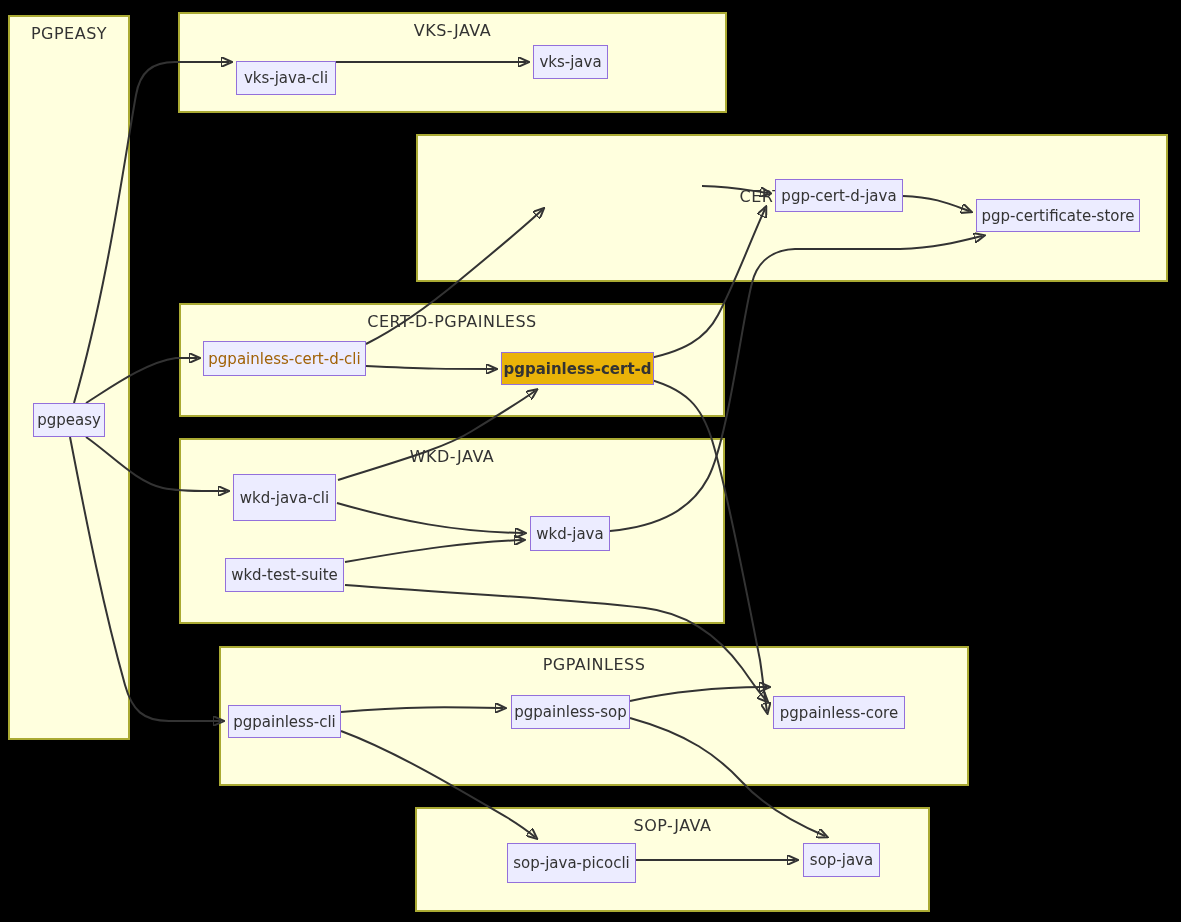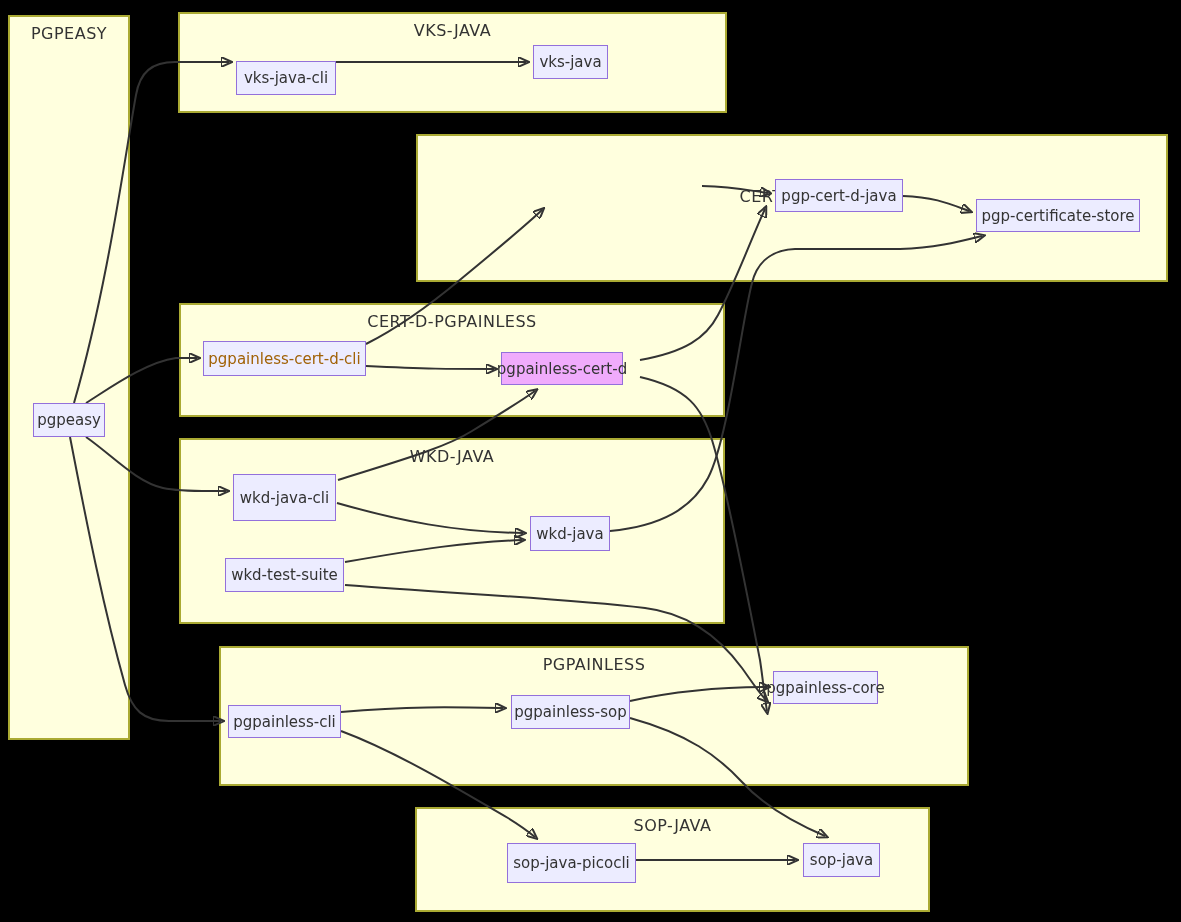--- a/index.html
+++ b/index.html
@@ -65,22 +65,22 @@
       <path d="M 630 701 C 680 690 725 687 767 687" stroke="#333333" marker-end="url(#arrow)"></path>
       <path d="M 630 718 C 688 734 718 756 742 782 C 764 806 797 824 825 836" stroke="#333333" marker-end="url(#arrow)"></path>
       <path d="M 636 860 L 795 860" stroke="#333333" marker-end="url(#arrow)"></path>
     </svg>
     <div class="node" style="left: 33px; top: 403px; width: 72px; height: 34px; background: rgb(236, 236, 255); border-color: rgb(147, 112, 219); color: rgb(51, 51, 51);">pgpeasy</div>
     <div class="node" style="left: 236px; top: 45px; width: 100px; height: 34px; background: rgb(236, 236, 255); border-color: rgb(147, 112, 219); color: rgb(51, 51, 51); margin-top: 16px;">vks-java-cli</div>
     <div class="node" style="left: 533px; top: 45px; width: 75px; height: 34px; background: rgb(236, 236, 255); border-color: rgb(147, 112, 219); color: rgb(51, 51, 51);">vks-java</div>
     <div class="node" style="left: 775px; top: 179px; width: 128px; height: 33px; background: rgb(236, 236, 255); border-color: rgb(147, 112, 219); color: rgb(51, 51, 51);">pgp-cert-d-java</div>
     <div class="node" style="left: 976px; top: 199px; width: 164px; height: 33px; background: rgb(236, 236, 255); border-color: rgb(147, 112, 219); color: rgb(51, 51, 51);">pgp-certificate-store</div>
     <div class="node" style="left: 203px; top: 341px; width: 163px; height: 35px; background: rgb(236, 236, 255); border-color: rgb(147, 112, 219); color: #a16207; text-align: right;">pgpainless-cert-d-cli</div>
-    <div class="node" style="left: 501px; top: 352px; width: 122px; height: 33px; background: #f0abfc; border-color: rgb(147, 112, 219); color: rgb(51, 51, 51);">pgpainless-cert-d</div>
+    <div class="node" style="left: 501px; top: 352px; width: 153px; height: 33px; background: #eab308; border-color: rgb(147, 112, 219); color: rgb(51, 51, 51); font-weight: bold;">pgpainless-cert-d</div>
     <div class="node" style="left: 233px; top: 474px; width: 103px; height: 47px; background: rgb(236, 236, 255); border-color: rgb(147, 112, 219); color: rgb(51, 51, 51);">wkd-java-cli</div>
     <div class="node" style="left: 530px; top: 516px; width: 80px; height: 35px; background: rgb(236, 236, 255); border-color: rgb(147, 112, 219); color: rgb(51, 51, 51);">wkd-java</div>
     <div class="node" style="left: 225px; top: 558px; width: 119px; height: 34px; background: rgb(236, 236, 255); border-color: rgb(147, 112, 219); color: rgb(51, 51, 51);">wkd-test-suite</div>
     <div class="node" style="left: 228px; top: 705px; width: 113px; height: 33px; background: rgb(236, 236, 255); border-color: rgb(147, 112, 219); color: rgb(51, 51, 51);">pgpainless-cli</div>
     <div class="node" style="left: 511px; top: 695px; width: 119px; height: 34px; background: rgb(236, 236, 255); border-color: rgb(147, 112, 219); color: rgb(51, 51, 51);">pgpainless-sop</div>
-    <div class="node" style="left: 773px; top: 671px; width: 105px; height: 33px; background: rgb(236, 236, 255); border-color: rgb(147, 112, 219); color: rgb(51, 51, 51);">pgpainless-core</div>
+    <div class="node" style="left: 773px; top: 696px; width: 132px; height: 33px; background: rgb(236, 236, 255); border-color: rgb(147, 112, 219); color: rgb(51, 51, 51);">pgpainless-core</div>
     <div class="node" style="left: 507px; top: 843px; width: 129px; height: 40px; background: rgb(236, 236, 255); border-color: rgb(147, 112, 219); color: rgb(51, 51, 51);">sop-java-picocli</div>
     <div class="node" style="left: 803px; top: 843px; width: 77px; height: 34px; background: rgb(236, 236, 255); border-color: rgb(147, 112, 219); color: rgb(51, 51, 51);">sop-java</div>
   </div>
 
 </body></html>

